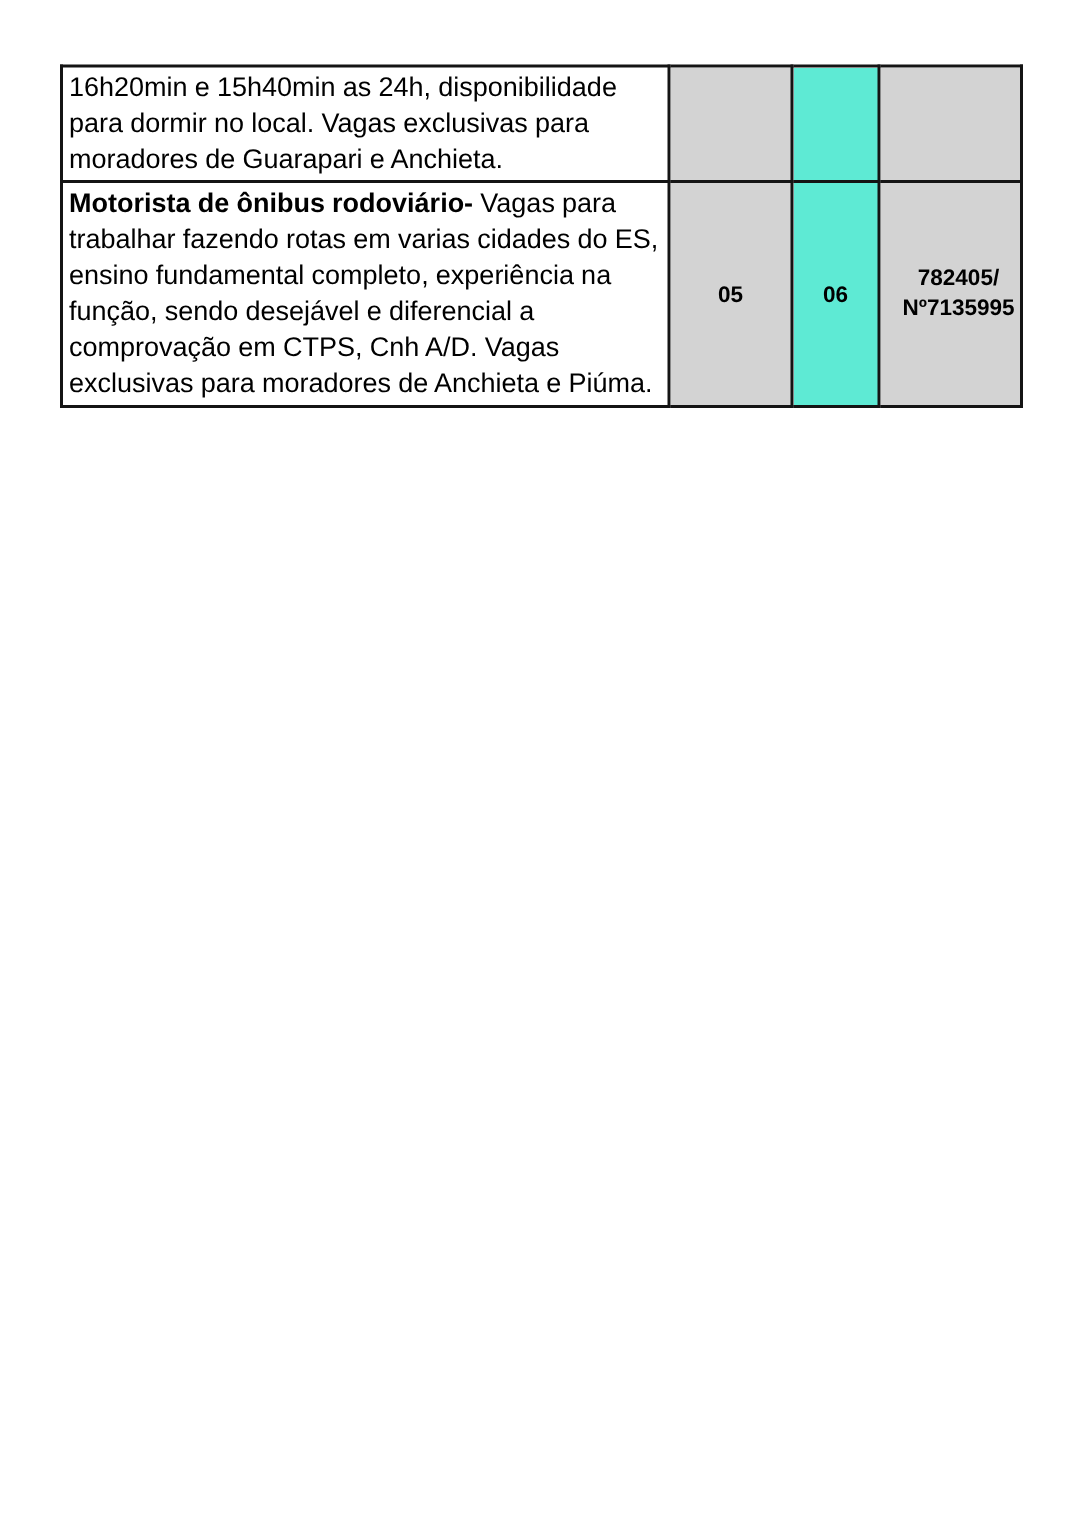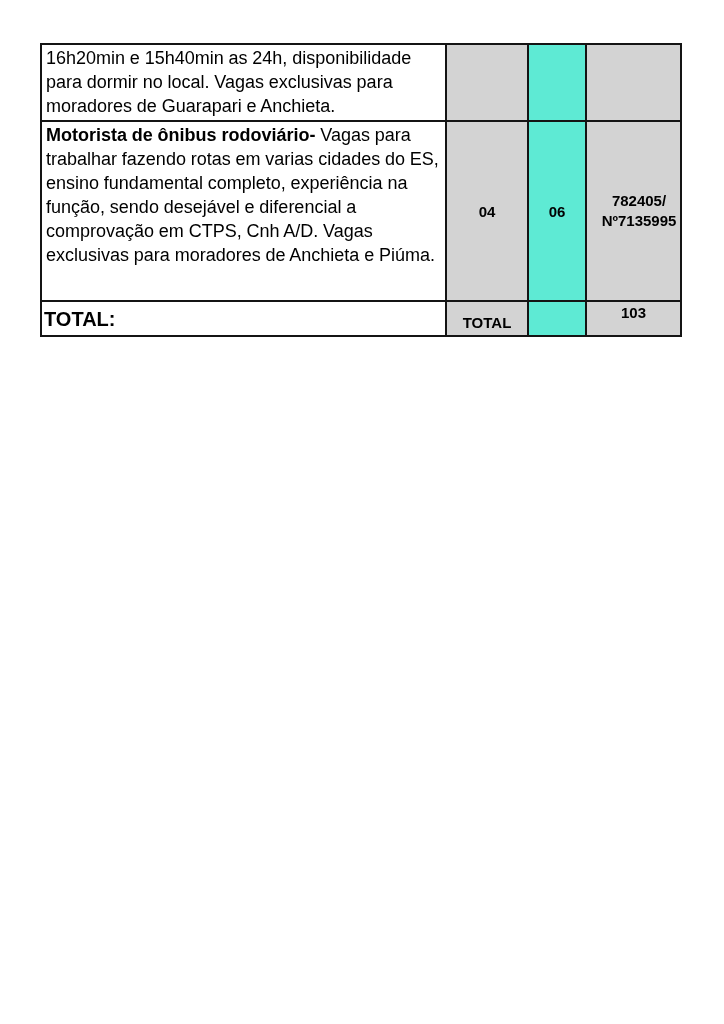--- a/index.html
+++ b/index.html
@@ -23,21 +23,21 @@
     top: 43px;
     width: 640px;
     border-collapse: collapse;
     table-layout: fixed;
   }
   table.vagas td {
     border: 2px solid #141414;
     overflow: hidden;
   }
   tr.row-continuation { height: 75px; border-radius: 24px; }
-  tr.row-job          { height: 180px; }
+  tr.row-job          { height: 150px; }
   tr.row-total        { height: 35px; }
 
   .cell-shaded { background: #d3d3d3; }
   .cell-light  { background: #5eead4; }
 
   .desc-cell {
     font-size: 18px;
     line-height: 24px;
     padding: 1px 3px 2px 4px;
     vertical-align: top;
@@ -112,42 +112,28 @@
         <td class="ref-cell cell-shaded">
           <span></span>
         </td>
       </tr>
 
       <tr class="row-job">
         <td class="desc-cell">
           <b>Motorista de ônibus rodoviário-</b><span> Vagas para trabalhar fazendo rotas em varias cidades do ES, ensino fundamental completo, experiência na função, sendo desejável e diferencial a comprovação em CTPS, Cnh A/D. Vagas exclusivas para moradores de Anchieta e Piúma.</span>
         </td>
         <td class="num-cell cell-shaded">
-          <span>04</span>
+          <span>05</span>
         </td>
         <td class="num-cell cell-light">
           <span>06</span>
         </td>
         <td class="ref-cell cell-shaded">
           <div>782405/</div>
           <div>Nº7135995</div>
         </td>
       </tr>
 
-      <tr class="row-total">
-        <td class="total-label-cell">
-          <span>TOTAL:</span>
-        </td>
-        <td class="total-word-cell cell-shaded">
-          <span>TOTAL</span>
-        </td>
-        <td class="num-cell cell-light">
-          <span></span>
-        </td>
-        <td class="total-value-cell cell-shaded">
-          <span>103</span>
-        </td>
-      </tr>
 
     </tbody>
   </table>
 
 </div>
 
 </body></html>

